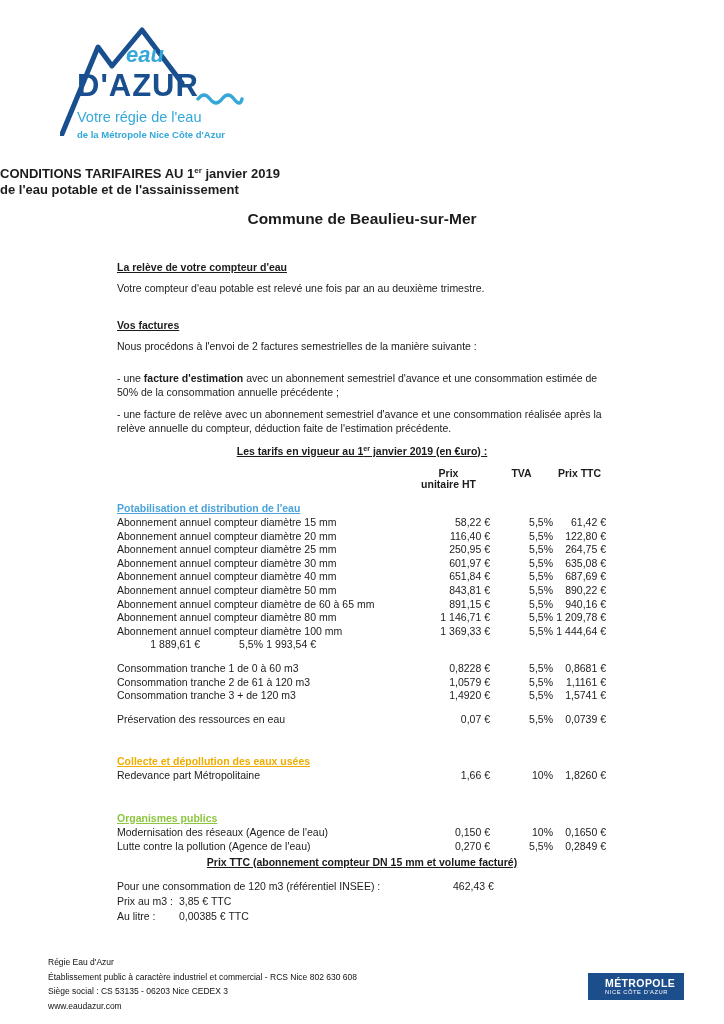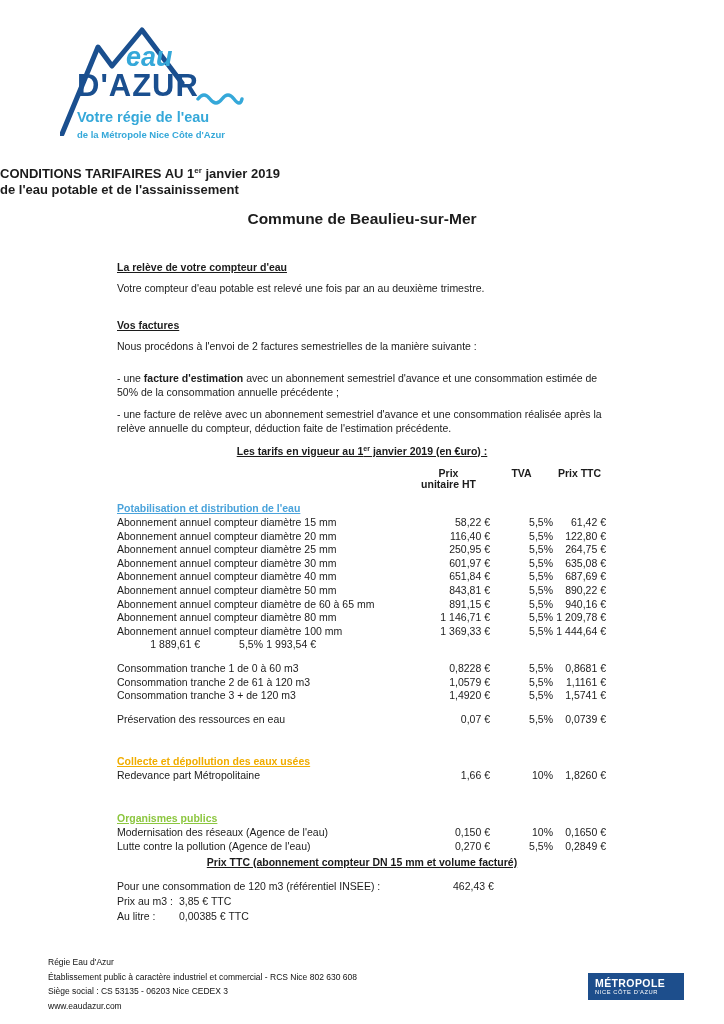--- a/index.html
+++ b/index.html
@@ -12,24 +12,24 @@
   }
   *{box-sizing:border-box;margin:0;padding:0}
   body{margin:0;background:#fff}
   .page{
     position:relative;width:724px;height:1024px;background:#fff;overflow:hidden;
     font-family:"Liberation Sans",sans-serif;color:#1c1c1c;
   }
   
   .logo{position:absolute;left:60px;top:24px;width:215px;height:125px}
   .mountain{position:absolute;left:0;top:2px}
-  .logo-eau{position:absolute;left:66px;top:18px;font-size:27px;font-weight:bold;font-style:italic;color:var(--lightblue)}
+  .logo-eau{position:absolute;left:66px;top:18px;font-size:22px;font-weight:bold;font-style:italic;color:var(--lightblue)}
   .logo-dazur{position:absolute;left:17px;top:44px;font-size:31px;font-weight:bold;color:var(--navy);letter-spacing:1px}
   .logo-wave{position:absolute;left:136px;top:66px}
-  .logo-tag1{position:absolute;left:17px;top:85px;font-size:14.5px;font-weight:bold;color:var(--lightblue);white-space:nowrap}
+  .logo-tag1{position:absolute;left:17px;top:85px;font-size:14.5px;font-weight:normal;color:var(--lightblue);white-space:nowrap}
   .logo-tag2{position:absolute;left:17px;top:105px;font-size:9.5px;font-weight:bold;color:var(--lightblue);white-space:nowrap}
   
   .doc-title{position:absolute;top:163px;left:0;right:0;text-align:left;font-weight:bold;font-size:13px;line-height:16px}
   .doc-title sup{font-size:8px}
   .commune{position:absolute;top:210px;left:0;right:0;text-align:center;font-weight:bold;font-size:15.5px}
   
   .bodyblock{position:absolute;left:117px;width:492px;font-size:10.5px;line-height:14px}
   .b1{top:260px}
   .b2{top:318px}
   .h-underline{font-weight:bold;text-decoration:underline}
@@ -62,21 +62,21 @@
   .prixttc-h .u{font-weight:bold;text-decoration:underline}
   .summary{position:absolute;left:117px;top:879px;width:492px;font-size:10.5px;line-height:15px}
   .slabel-long{display:inline-block;width:336px}
   .slabel-short{display:inline-block;width:62px}
   .sval-right{display:inline-block;width:78px;}
   
   .footer-lines{position:absolute;left:48px;top:955px;font-size:8.5px;line-height:14.5px;color:#111}
   .metropole{
     position:absolute;left:588px;top:973px;width:96px;height:27px;
     background:var(--metropole-bg);color:#fff;display:flex;flex-direction:column;
-    justify-content:center;padding-left:7px
+    justify-content:center;padding-left:17px
   }
   .metro1{font-weight:bold;font-size:10.5px;letter-spacing:.4px;line-height:11px}
   .metro2{font-size:5.8px;letter-spacing:.55px;line-height:7px}
 </style>
 </head>
 <body>
 
 <div class="page">
 
   <div class="logo">

